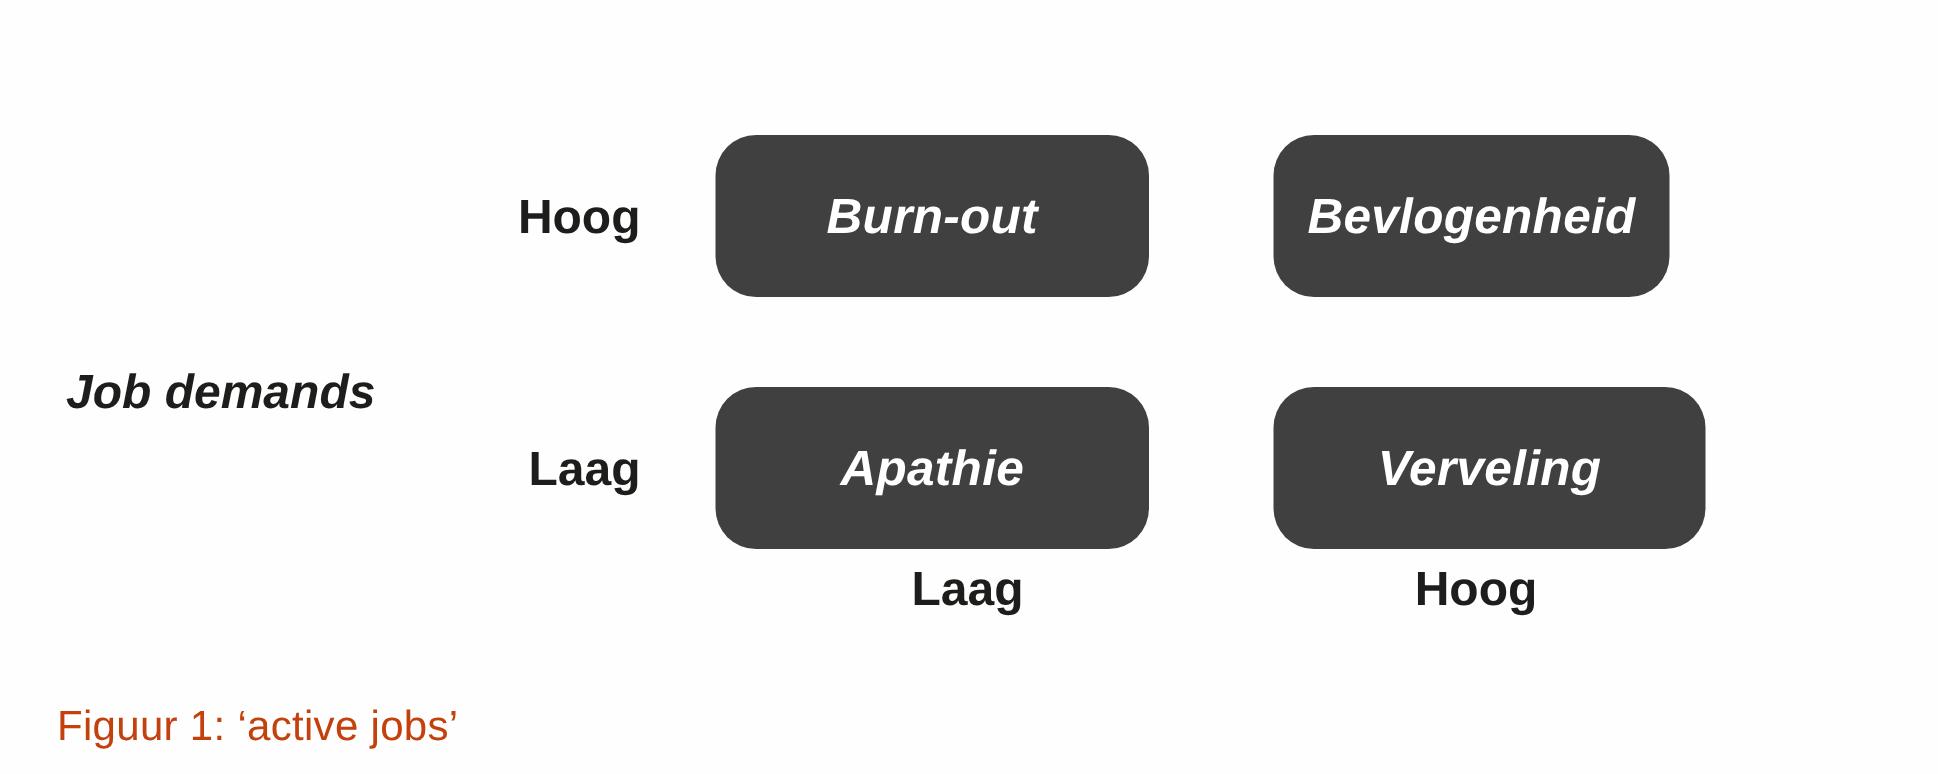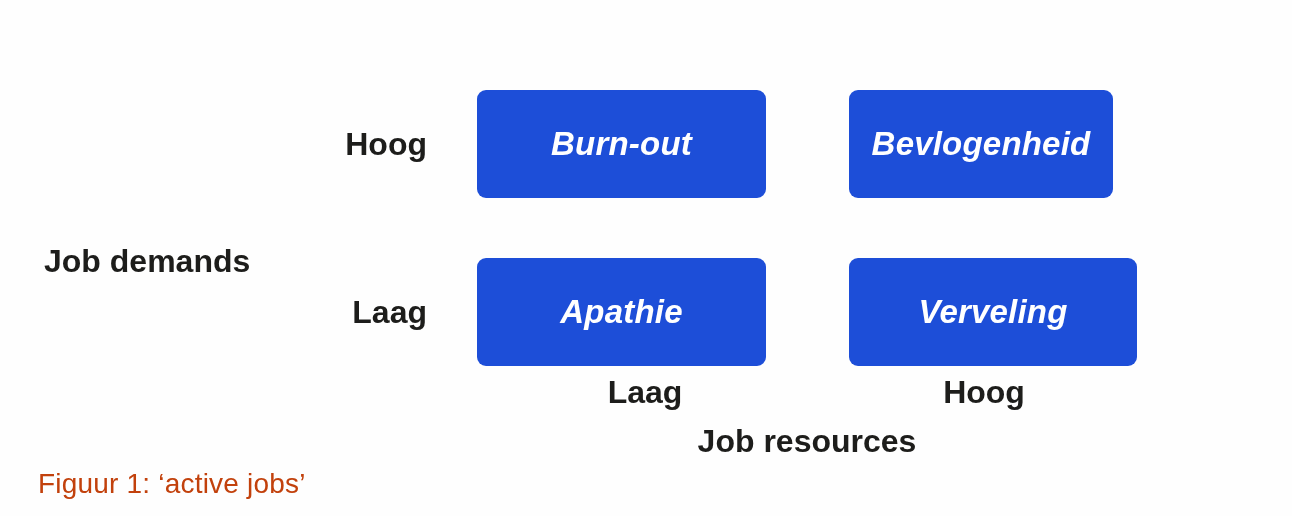--- a/index.html
+++ b/index.html
@@ -13,22 +13,22 @@
   .figure-root {
     position: relative;
     width: 1292px;
     height: 516px;
     background: #fefefe;
   }
   .quadrant-box {
     position: absolute;
     width: 289px;
     height: 108px;
-    background: #1d4ed8;
-    border-radius: 9px;
+    background: #404040;
+    border-radius: 27px;
     display: flex;
     align-items: center;
     justify-content: center;
   }
   .quadrant-box .quadrant-label {
     color: #ffffff;
     font-size: 33px;
     font-weight: bold;
     font-style: italic;
     letter-spacing: 0.2px;
@@ -47,21 +47,21 @@
     white-space: nowrap;
   }
   .y-tick-high {
     left: 250px; top: 90px; width: 177px; height: 108px;
     display: flex; align-items: center; justify-content: flex-end;
   }
   .y-tick-low {
     left: 250px; top: 258px; width: 177px; height: 108px;
     display: flex; align-items: center; justify-content: flex-end;
   }
-  .y-axis-title { left: 44px; top: 243px; }
+  .y-axis-title { left: 44px; top: 243px; font-style: italic; }
   .x-tick-low  { left: 560px; top: 374px; width: 170px; text-align: center; }
   .x-tick-high { left: 899px; top: 374px; width: 170px; text-align: center; }
   .x-axis-title { left: 477px; top: 423px; width: 660px; text-align: center; }
 
   .figure-caption {
     position: absolute;
     left: 38px;
     top: 468px;
     color: #c2410c;
     font-size: 28px;
@@ -98,17 +98,16 @@
   </div>
 
   <div class="quadrant-box box-apathie">
     <span class="quadrant-label">Apathie</span>
   </div>
 
   <div class="axis-label x-tick-low">Laag</div>
 
   <div class="axis-label x-tick-high">Hoog</div>
 
-  <div class="axis-label x-axis-title">Job resources</div>
 
   <div class="figure-caption">Figuur 1: ‘active jobs’</div>
 
 </div>
 
 </body></html>

